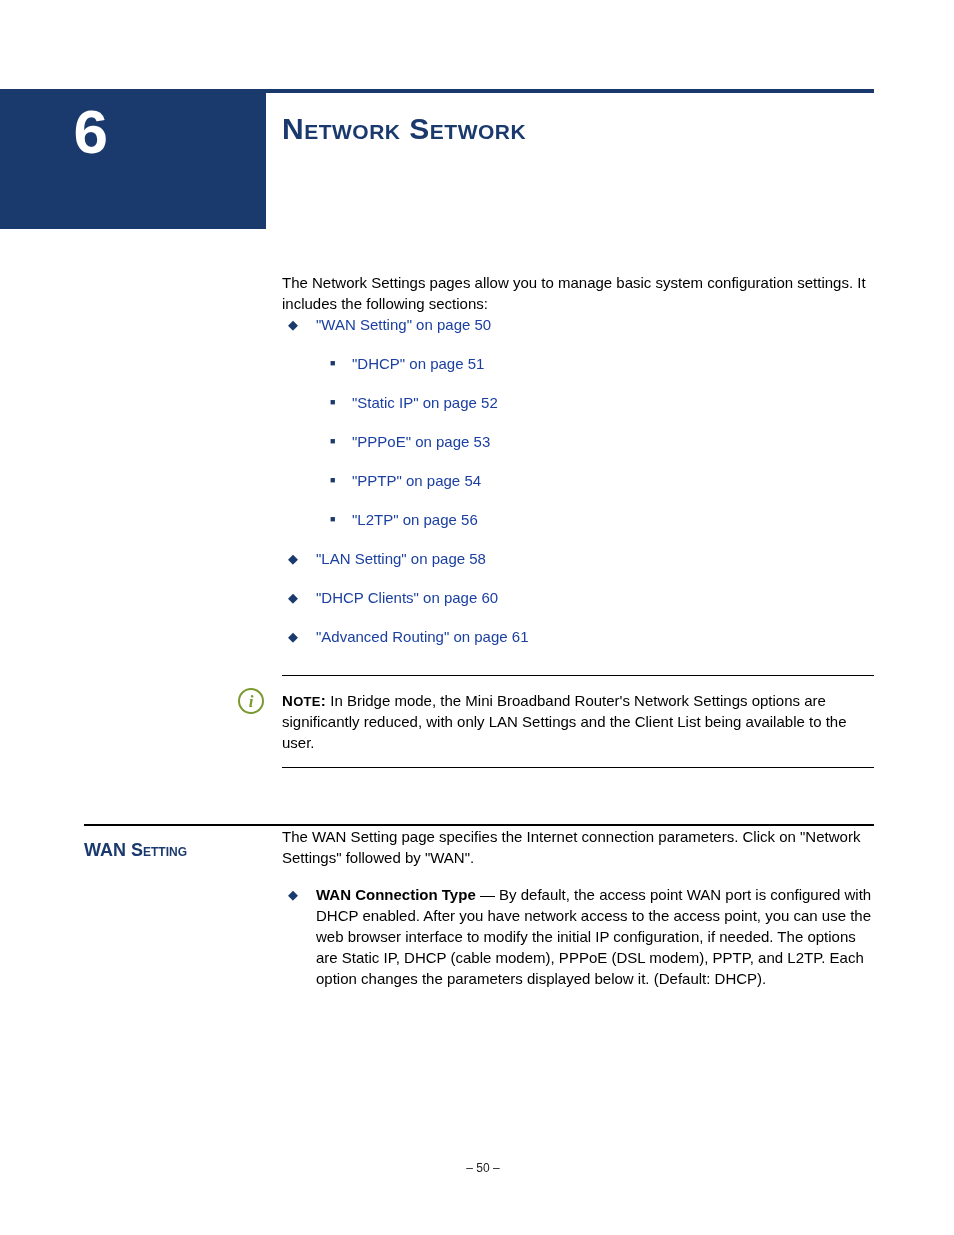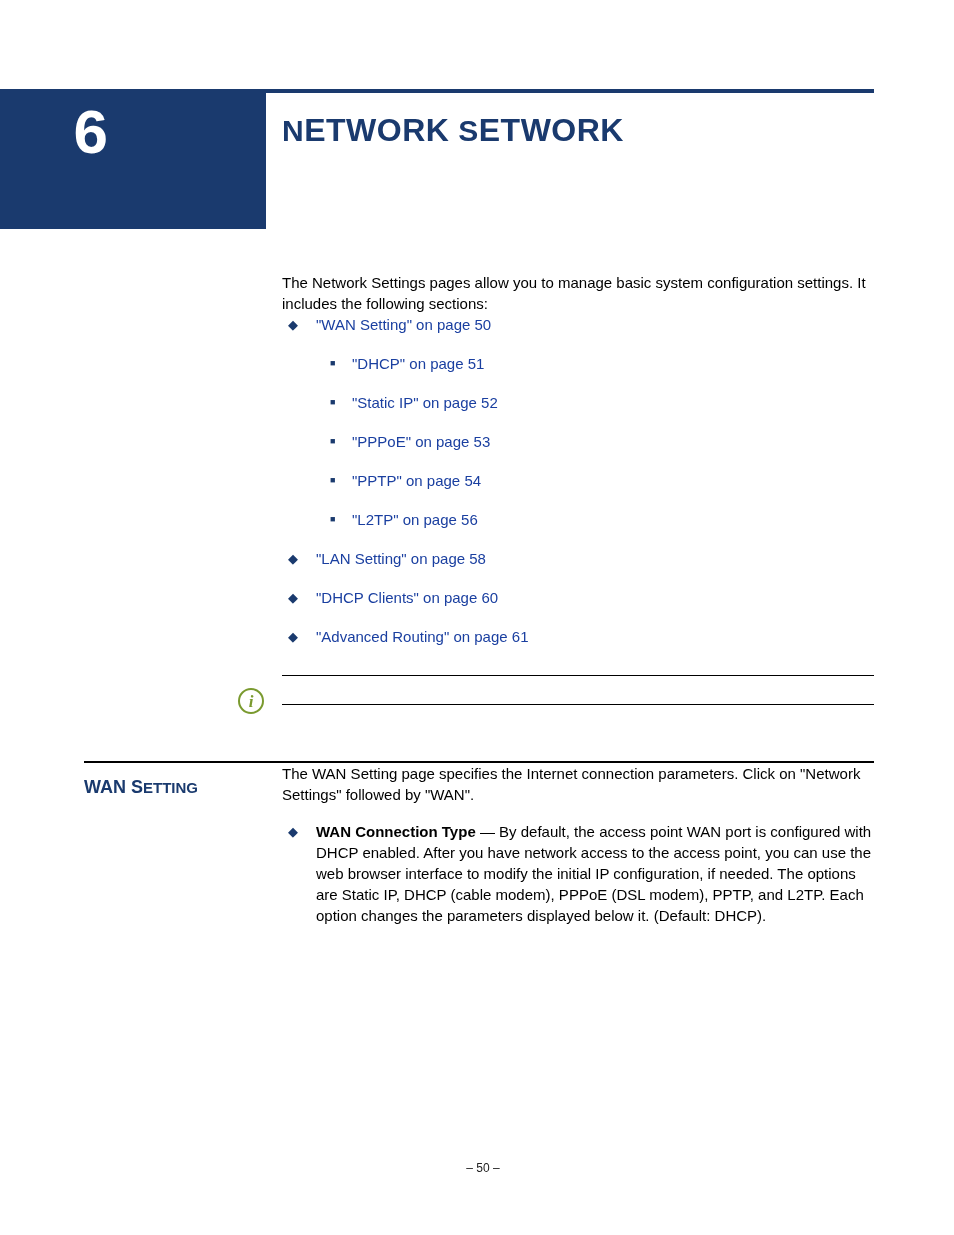--- a/index.html
+++ b/index.html
@@ -40,21 +40,21 @@
     position: absolute;
     top: 112px;
     left: 282px;
     font-family: Verdana, Geneva, sans-serif;
     font-size: 30px;
     font-weight: bold;
     color: #1a3a6e;
     font-variant: small-caps;
     letter-spacing: 0.5px;
   }
-  .chapter-title .sc { font-size: 32px; letter-spacing: 0.5px; }
+  .chapter-title .sc { font-size: 21px; letter-spacing: 0.5px; }
   .content {
     position: absolute;
     top: 272px;
     left: 282px;
     right: 80px;
     line-height: 1.4;
   }
   .intro { }
   .bullet-list { list-style: none; margin-bottom: 8px; }
   .bullet-list > li {
@@ -120,21 +120,21 @@
     margin-left: -198px;
   }
   .section-heading {
     position: absolute;
     left: -198px;
     margin-top: 12px;
     color: #1a3a6e;
     font-weight: bold;
     font-size: 18px;
   }
-  .section-heading .sc { font-size: 15px; }
+  .section-heading .sc { font-size: 12px; }
   .section-body { }
   .section-body p { margin-bottom: 16px; }
   .page-number {
     position: absolute;
     bottom: 60px;
     left: 6px;
     width: 100%;
     text-align: center;
     font-size: 12px;
     color: #222;
@@ -166,20 +166,24 @@
         <li><span class="link">"L2TP" on page 56</span></li>
       </ul>
     </li>
     <li><span class="link">"LAN Setting" on page 58</span></li>
     <li><span class="link">"DHCP Clients" on page 60</span></li>
     <li><span class="link">"Advanced Routing" on page 61</span></li>
   </ul>
 
   <div class="note-box">
     <div class="note-icon">i</div>
+    <p>
+      <span class="note-label"><span>N</span><span style="font-size:13px">OTE</span>:</span>
+      <span>In Bridge mode, the Mini Broadband Router's Network Settings options are significantly reduced, with only LAN Settings and the Client List being available to the user.</span>
+    </p>
   </div>
 
   <hr class="section-rule">
 
   <div class="section-heading">
     <span>WAN</span><span> </span><span>S</span><span class="sc">ETTING</span>
   </div>
 
   <div class="section-body">
     <p>The WAN Setting page specifies the Internet connection parameters. Click on "Network Settings" followed by "WAN".</p>

